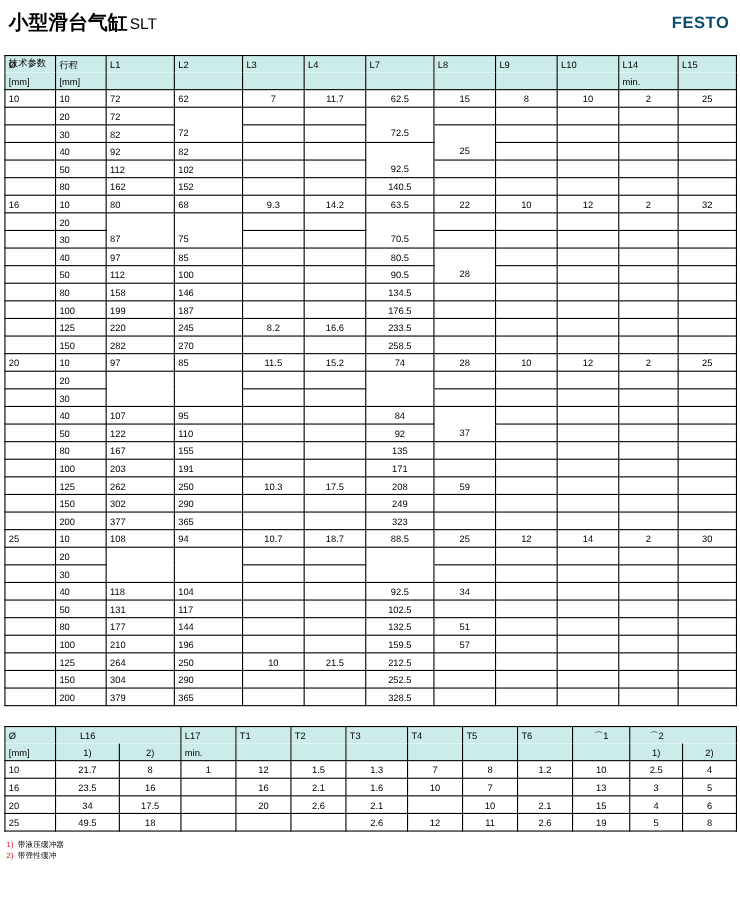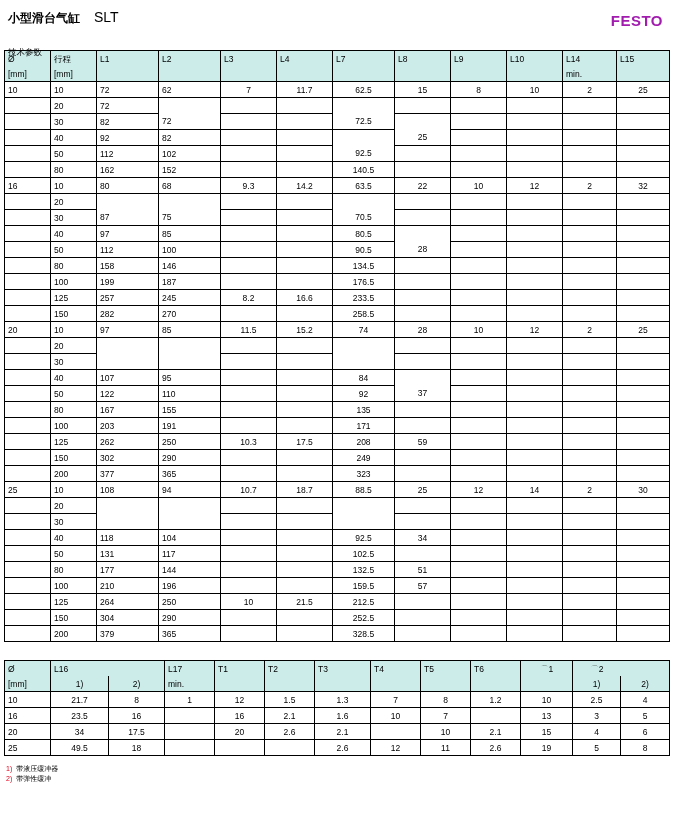--- a/index.html
+++ b/index.html
@@ -23,41 +23,41 @@
     padding: 0;
   }
   
   .header {
     position: relative;
     height: 48px;
     padding: 8px 8px 0 8px;
     box-sizing: border-box;
   }
   .title-cn {
-    font-size: 12px;
+    font-size: 18px;
     font-weight: bold;
     letter-spacing: 0px;
     display: inline;
   }
   .title-code {
     font-size: 14px;
     font-weight: normal;
     display: inline;
-    margin-left: 14px;
+    margin-left: 2px;
   }
   .subtitle {
     font-size: 8.5px;
     margin-top: 20px;
     color: #000;
   }
   .festo-logo {
     position: absolute;
     right: 10px;
     top: 12px;
-    color: #a21caf;
+    color: #0c4a6e;
     font-size: 15px;
     font-weight: bold;
     letter-spacing: 0.5px;
     font-family: "Liberation Sans", sans-serif;
   }
 
   
   table.spec {
     border-collapse: collapse;
     table-layout: fixed;
@@ -354,21 +354,21 @@
           <td>176.5</td>
           <td class="blank"></td>
           <td class="blank"></td>
           <td class="blank"></td>
           <td class="blank"></td>
           <td class="blank"></td>
         </tr>
         <tr>
           <td class="lefty blank"></td>
           <td class="lefty">125</td>
-          <td class="lefty">257</td>
+          <td class="lefty">220</td>
           <td class="lefty">245</td>
           <td>8.2</td>
           <td>16.6</td>
           <td>233.5</td>
           <td class="blank"></td>
           <td class="blank"></td>
           <td class="blank"></td>
           <td class="blank"></td>
           <td class="blank"></td>
         </tr>
@@ -685,21 +685,21 @@
         <col style="width:50px;">
         <col style="width:50px;">
         <col style="width:50px;">
         <col style="width:52px;">
         <col style="width:48px;">
         <col style="width:49px;">
       </colgroup>
       <thead>
         <tr class="hdr-row">
           <th class="nb-bottom">Ø</th>
-          <th class="nb-bottom nb-right" style="text-align:left;">L16</th>
+          <th class="nb-bottom nb-right" style="text-align:center;">L16</th>
           <th class="nb-bottom nb-left"></th>
           <th class="nb-bottom">L17</th>
           <th class="nb-bottom">T1</th>
           <th class="nb-bottom">T2</th>
           <th class="nb-bottom">T3</th>
           <th class="nb-bottom">T4</th>
           <th class="nb-bottom">T5</th>
           <th class="nb-bottom">T6</th>
           <th class="nb-bottom" style="text-align:center;">⌒1</th>
           <th class="nb-bottom nb-right" style="text-align:center;">⌒2</th>

